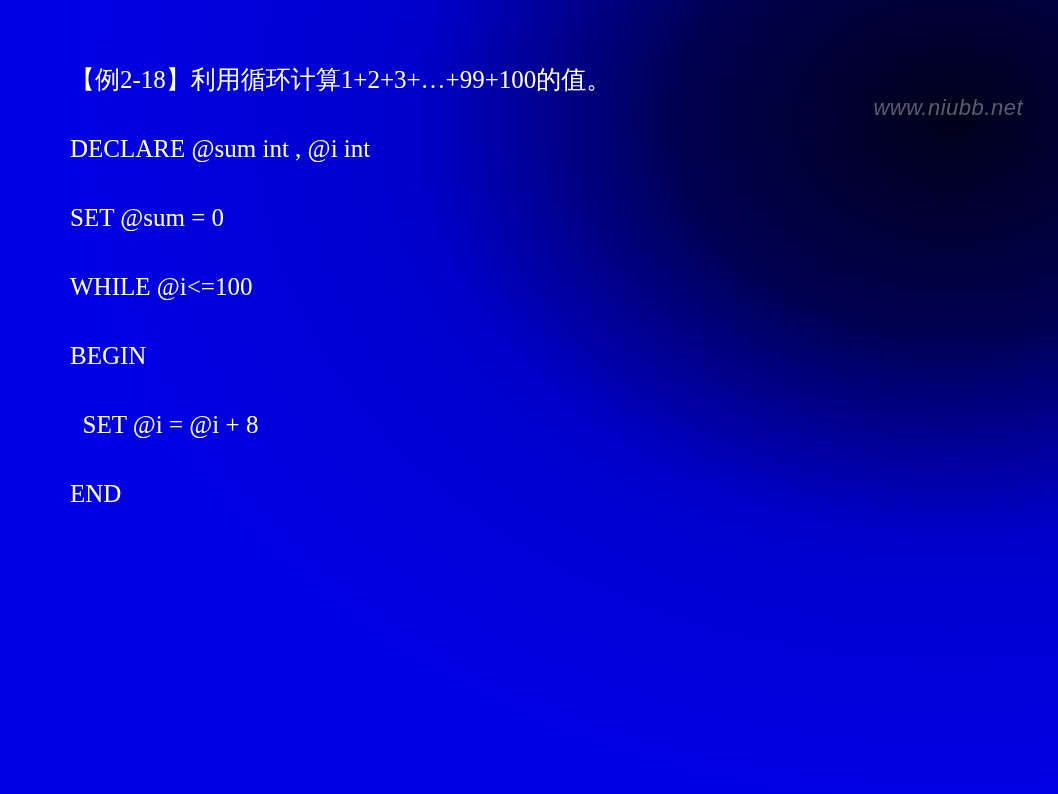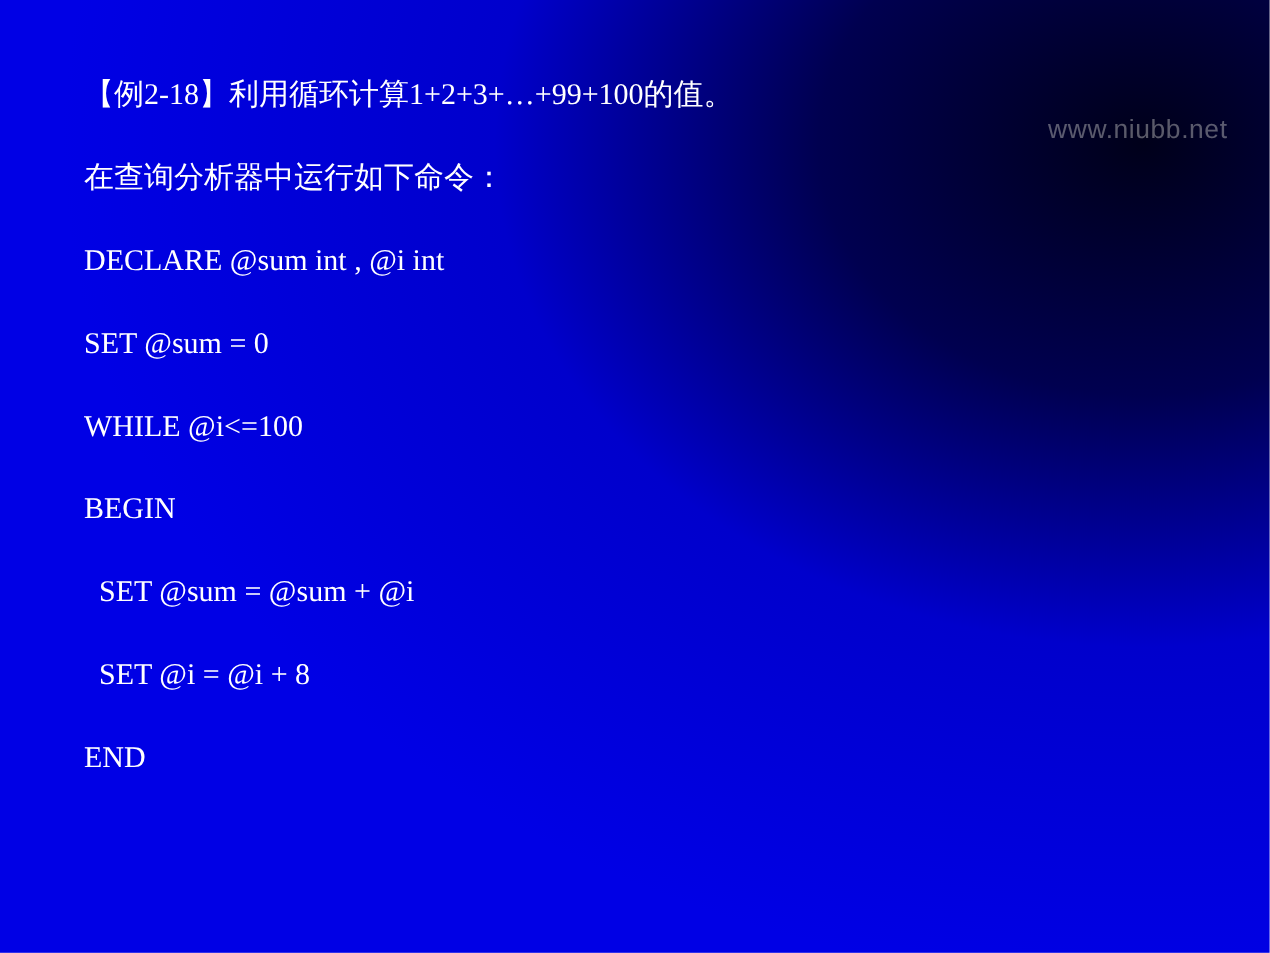--- a/index.html
+++ b/index.html
@@ -23,40 +23,39 @@
       font-size: 25px;
       line-height: 1.38;
       white-space: pre;
     }
     .watermark {
       position: absolute;
       top: 95px;
       right: 35px;
       color: rgba(200, 200, 200, 0.45);
       font-family: Arial, sans-serif;
+      font-style: italic;
       font-size: 22px;
       letter-spacing: 0.5px;
     }
     .line {
       display: block;
     }
   </style>
 </head>
 <body>
 
 <div class="watermark">www.niubb.net</div>
 
 <div class="content">
 <span class="line">【例2-18】利用循环计算1+2+3+…+99+100的值。</span>
-<span class="line">在查询分析器中运行如下命令：</span>
 <span class="line">DECLARE @sum int , @i int</span>
 <span class="line">SET @sum = 0</span>
 <span class="line">WHILE @i&lt;=100</span>
 <span class="line">BEGIN</span>
-<span class="line">  SET @sum = @sum + @i</span>
 <span class="line">  SET @i = @i + 8</span>
 <span class="line">END</span>
 
 
 
 
 
 
 
 

